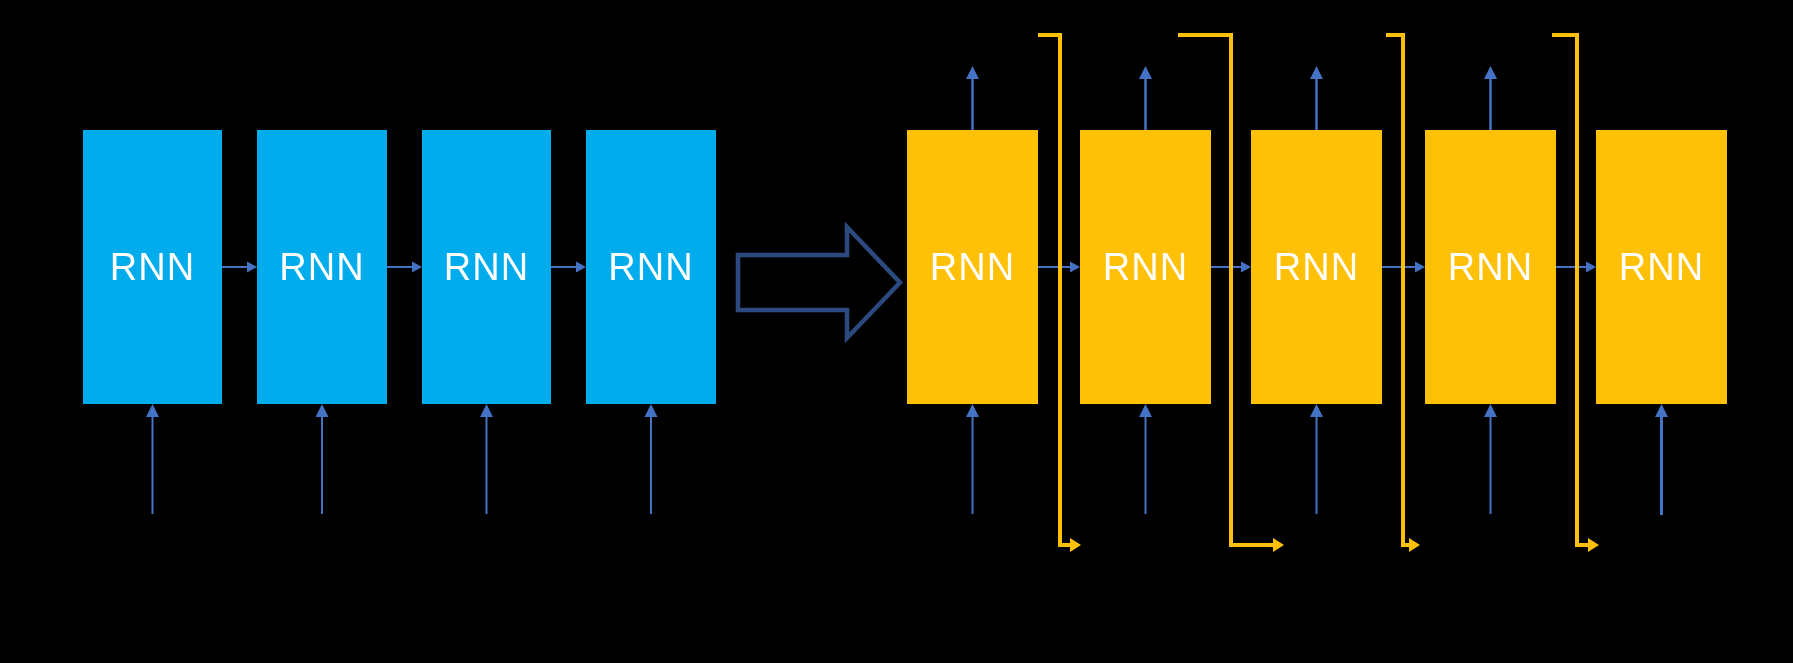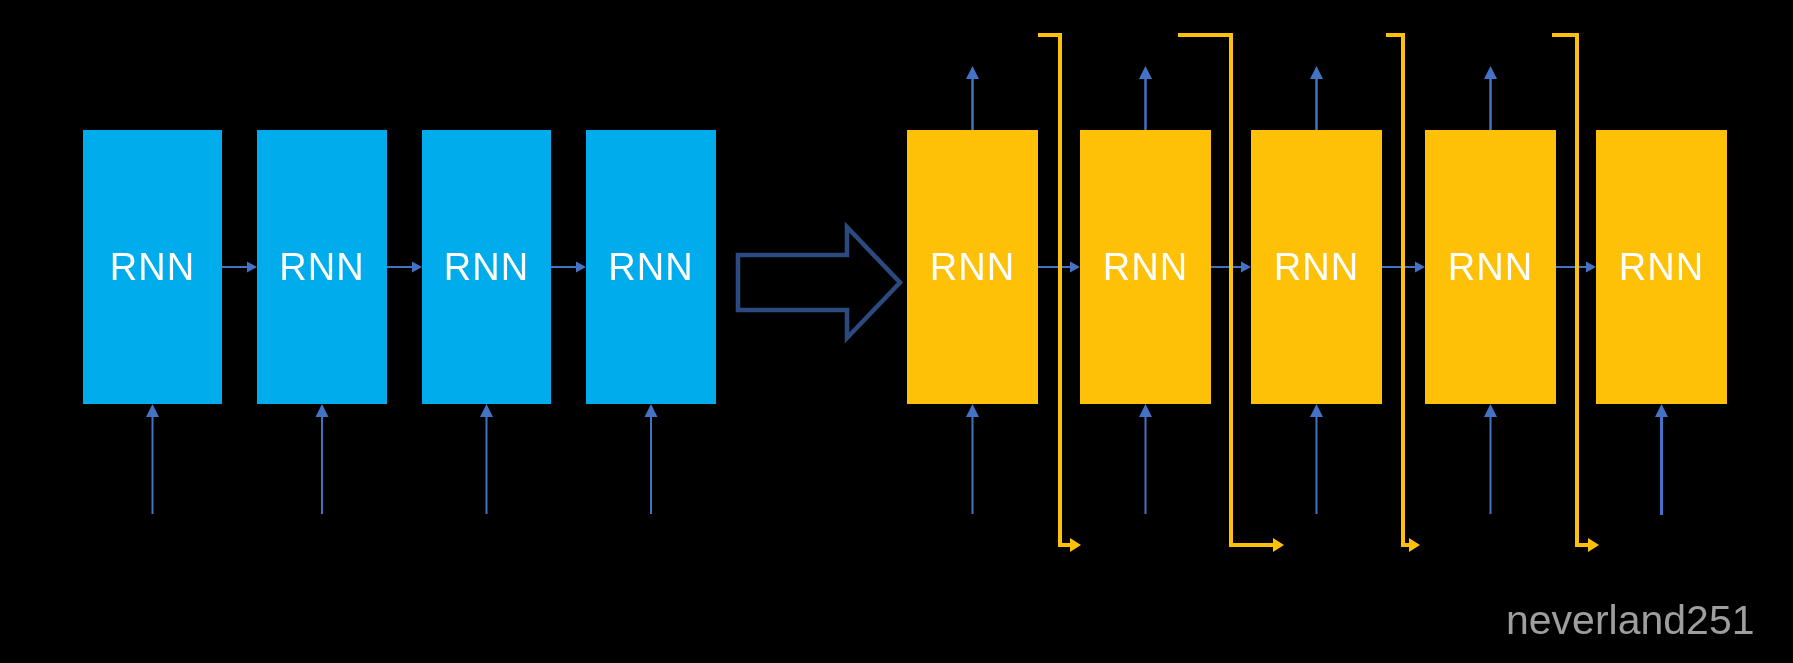--- a/index.html
+++ b/index.html
@@ -172,14 +172,13 @@
       <div class="rnn-box" style="left: 1251px; width: 131px; background: rgb(255, 192, 8);">
         <span class="box-label" style="color: rgb(255, 255, 255);">RNN</span>
       </div>
       <div class="rnn-box" style="left: 1425px; width: 131px; background: rgb(255, 192, 8);">
         <span class="box-label" style="color: rgb(255, 255, 255);">RNN</span>
       </div>
       <div class="rnn-box" style="left: 1596px; width: 131px; background: rgb(255, 192, 8);">
         <span class="box-label" style="color: rgb(255, 255, 255);">RNN</span>
       </div>
     </div>
-  <div id="watermark" style="color: rgb(158, 158, 158);">neverland251</div>
 </div>
 
 </body></html>

